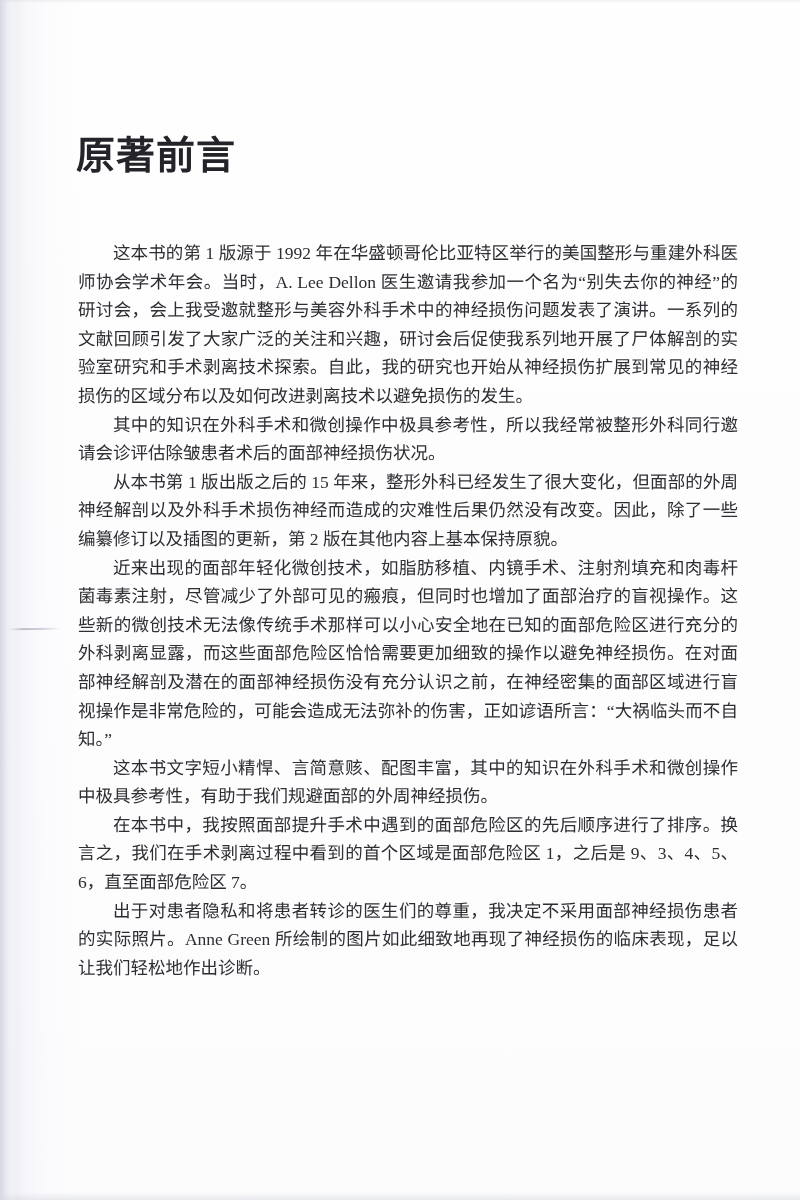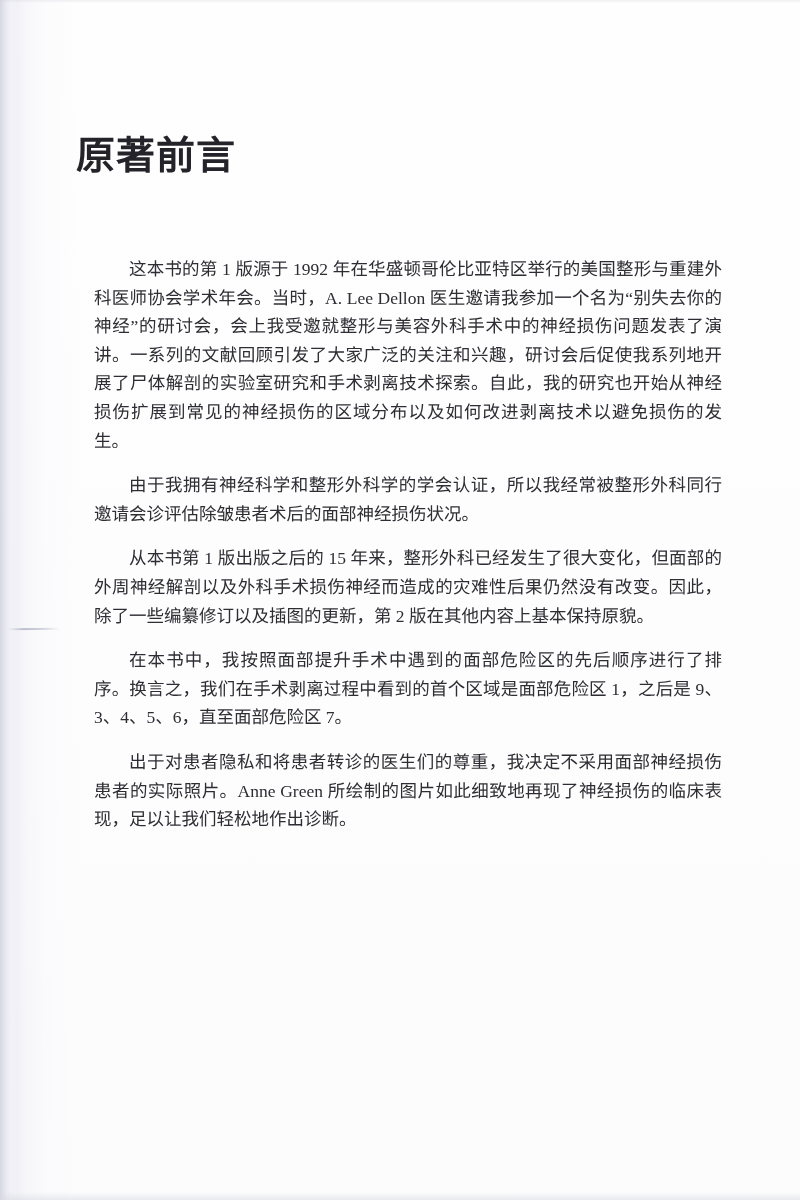--- a/index.html
+++ b/index.html
@@ -77,38 +77,40 @@
     position: absolute;
     left: 78px;
     top: 239px;
     width: 660px;
     font-size: 17.5px;
     line-height: 28.6px;
     color: #2d2d33;
     text-align: justify;
   }
   .preface-body p {
-    margin: 16px;
+    margin: 0;
     padding: 0;
     text-indent: 2em;
   }
 </style>
 </head>
 <body>
 
 <div class="scan-page">
 
   <div class="edge-shadow-left"></div>
   <div class="edge-shadow-top"></div>
   <div class="edge-shadow-bottom"></div>
   <div class="scan-artifact-line"></div>
 
   <h1 class="page-title">原著前言</h1>
 
   <div class="preface-body">
     <p>这本书的第 1 版源于 1992 年在华盛顿哥伦比亚特区举行的美国整形与重建外科医师协会学术年会。当时，A. Lee Dellon 医生邀请我参加一个名为“别失去你的神经”的研讨会，会上我受邀就整形与美容外科手术中的神经损伤问题发表了演讲。一系列的文献回顾引发了大家广泛的关注和兴趣，研讨会后促使我系列地开展了尸体解剖的实验室研究和手术剥离技术探索。自此，我的研究也开始从神经损伤扩展到常见的神经损伤的区域分布以及如何改进剥离技术以避免损伤的发生。</p>
-    <p>由于我拥有神经科学和整形外科学的学会认证，所以我经常被整形外科同行邀请会诊评估除皱患者术后的面部神经损伤状况。</p>
+    <p>其中的知识在外科手术和微创操作中极具参考性，所以我经常被整形外科同行邀请会诊评估除皱患者术后的面部神经损伤状况。</p>
     <p>从本书第 1 版出版之后的 15 年来，整形外科已经发生了很大变化，但面部的外周神经解剖以及外科手术损伤神经而造成的灾难性后果仍然没有改变。因此，除了一些编纂修订以及插图的更新，第 2 版在其他内容上基本保持原貌。</p>
+    <p>近来出现的面部年轻化微创技术，如脂肪移植、内镜手术、注射剂填充和肉毒杆菌毒素注射，尽管减少了外部可见的瘢痕，但同时也增加了面部治疗的盲视操作。这些新的微创技术无法像传统手术那样可以小心安全地在已知的面部危险区进行充分的外科剥离显露，而这些面部危险区恰恰需要更加细致的操作以避免神经损伤。在对面部神经解剖及潜在的面部神经损伤没有充分认识之前，在神经密集的面部区域进行盲视操作是非常危险的，可能会造成无法弥补的伤害，正如谚语所言：“大祸临头而不自知。”</p>
+    <p>这本书文字短小精悍、言简意赅、配图丰富，其中的知识在外科手术和微创操作中极具参考性，有助于我们规避面部的外周神经损伤。</p>
     <p>在本书中，我按照面部提升手术中遇到的面部危险区的先后顺序进行了排序。换言之，我们在手术剥离过程中看到的首个区域是面部危险区 1，之后是 9、3、4、5、6，直至面部危险区 7。</p>
     <p>出于对患者隐私和将患者转诊的医生们的尊重，我决定不采用面部神经损伤患者的实际照片。Anne Green 所绘制的图片如此细致地再现了神经损伤的临床表现，足以让我们轻松地作出诊断。</p>
   </div>
 
 </div>
 
 </body></html>

